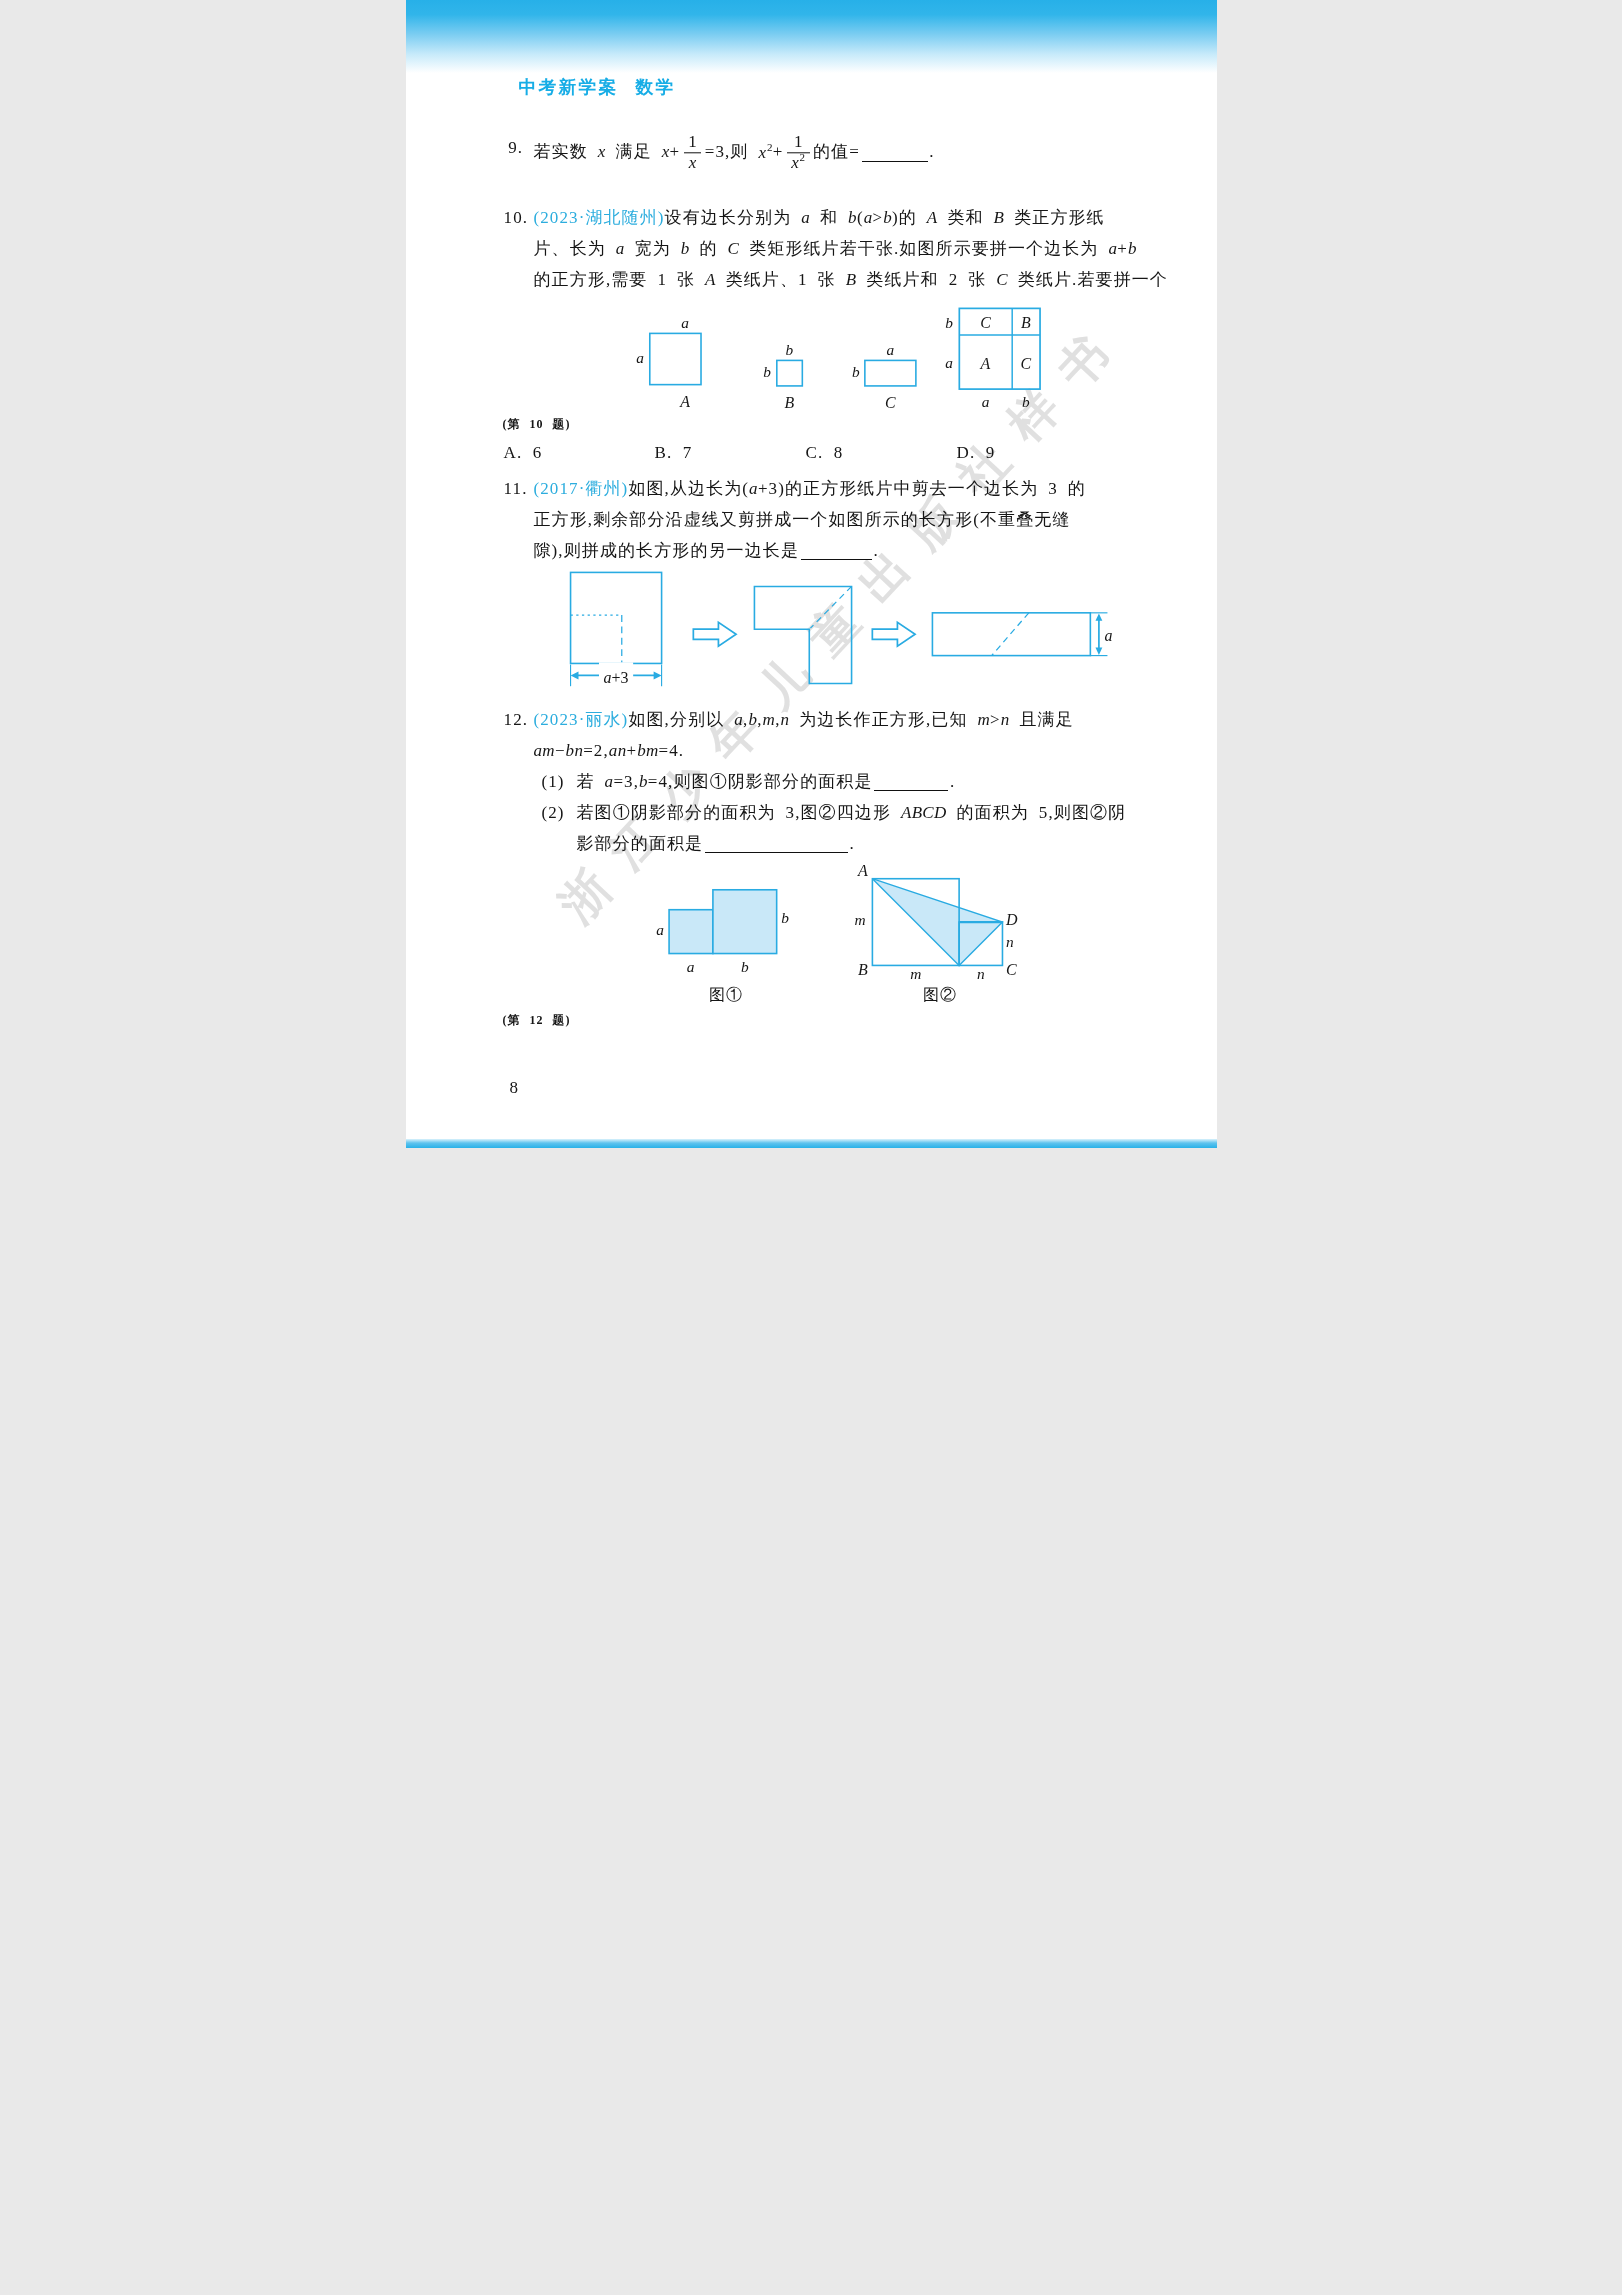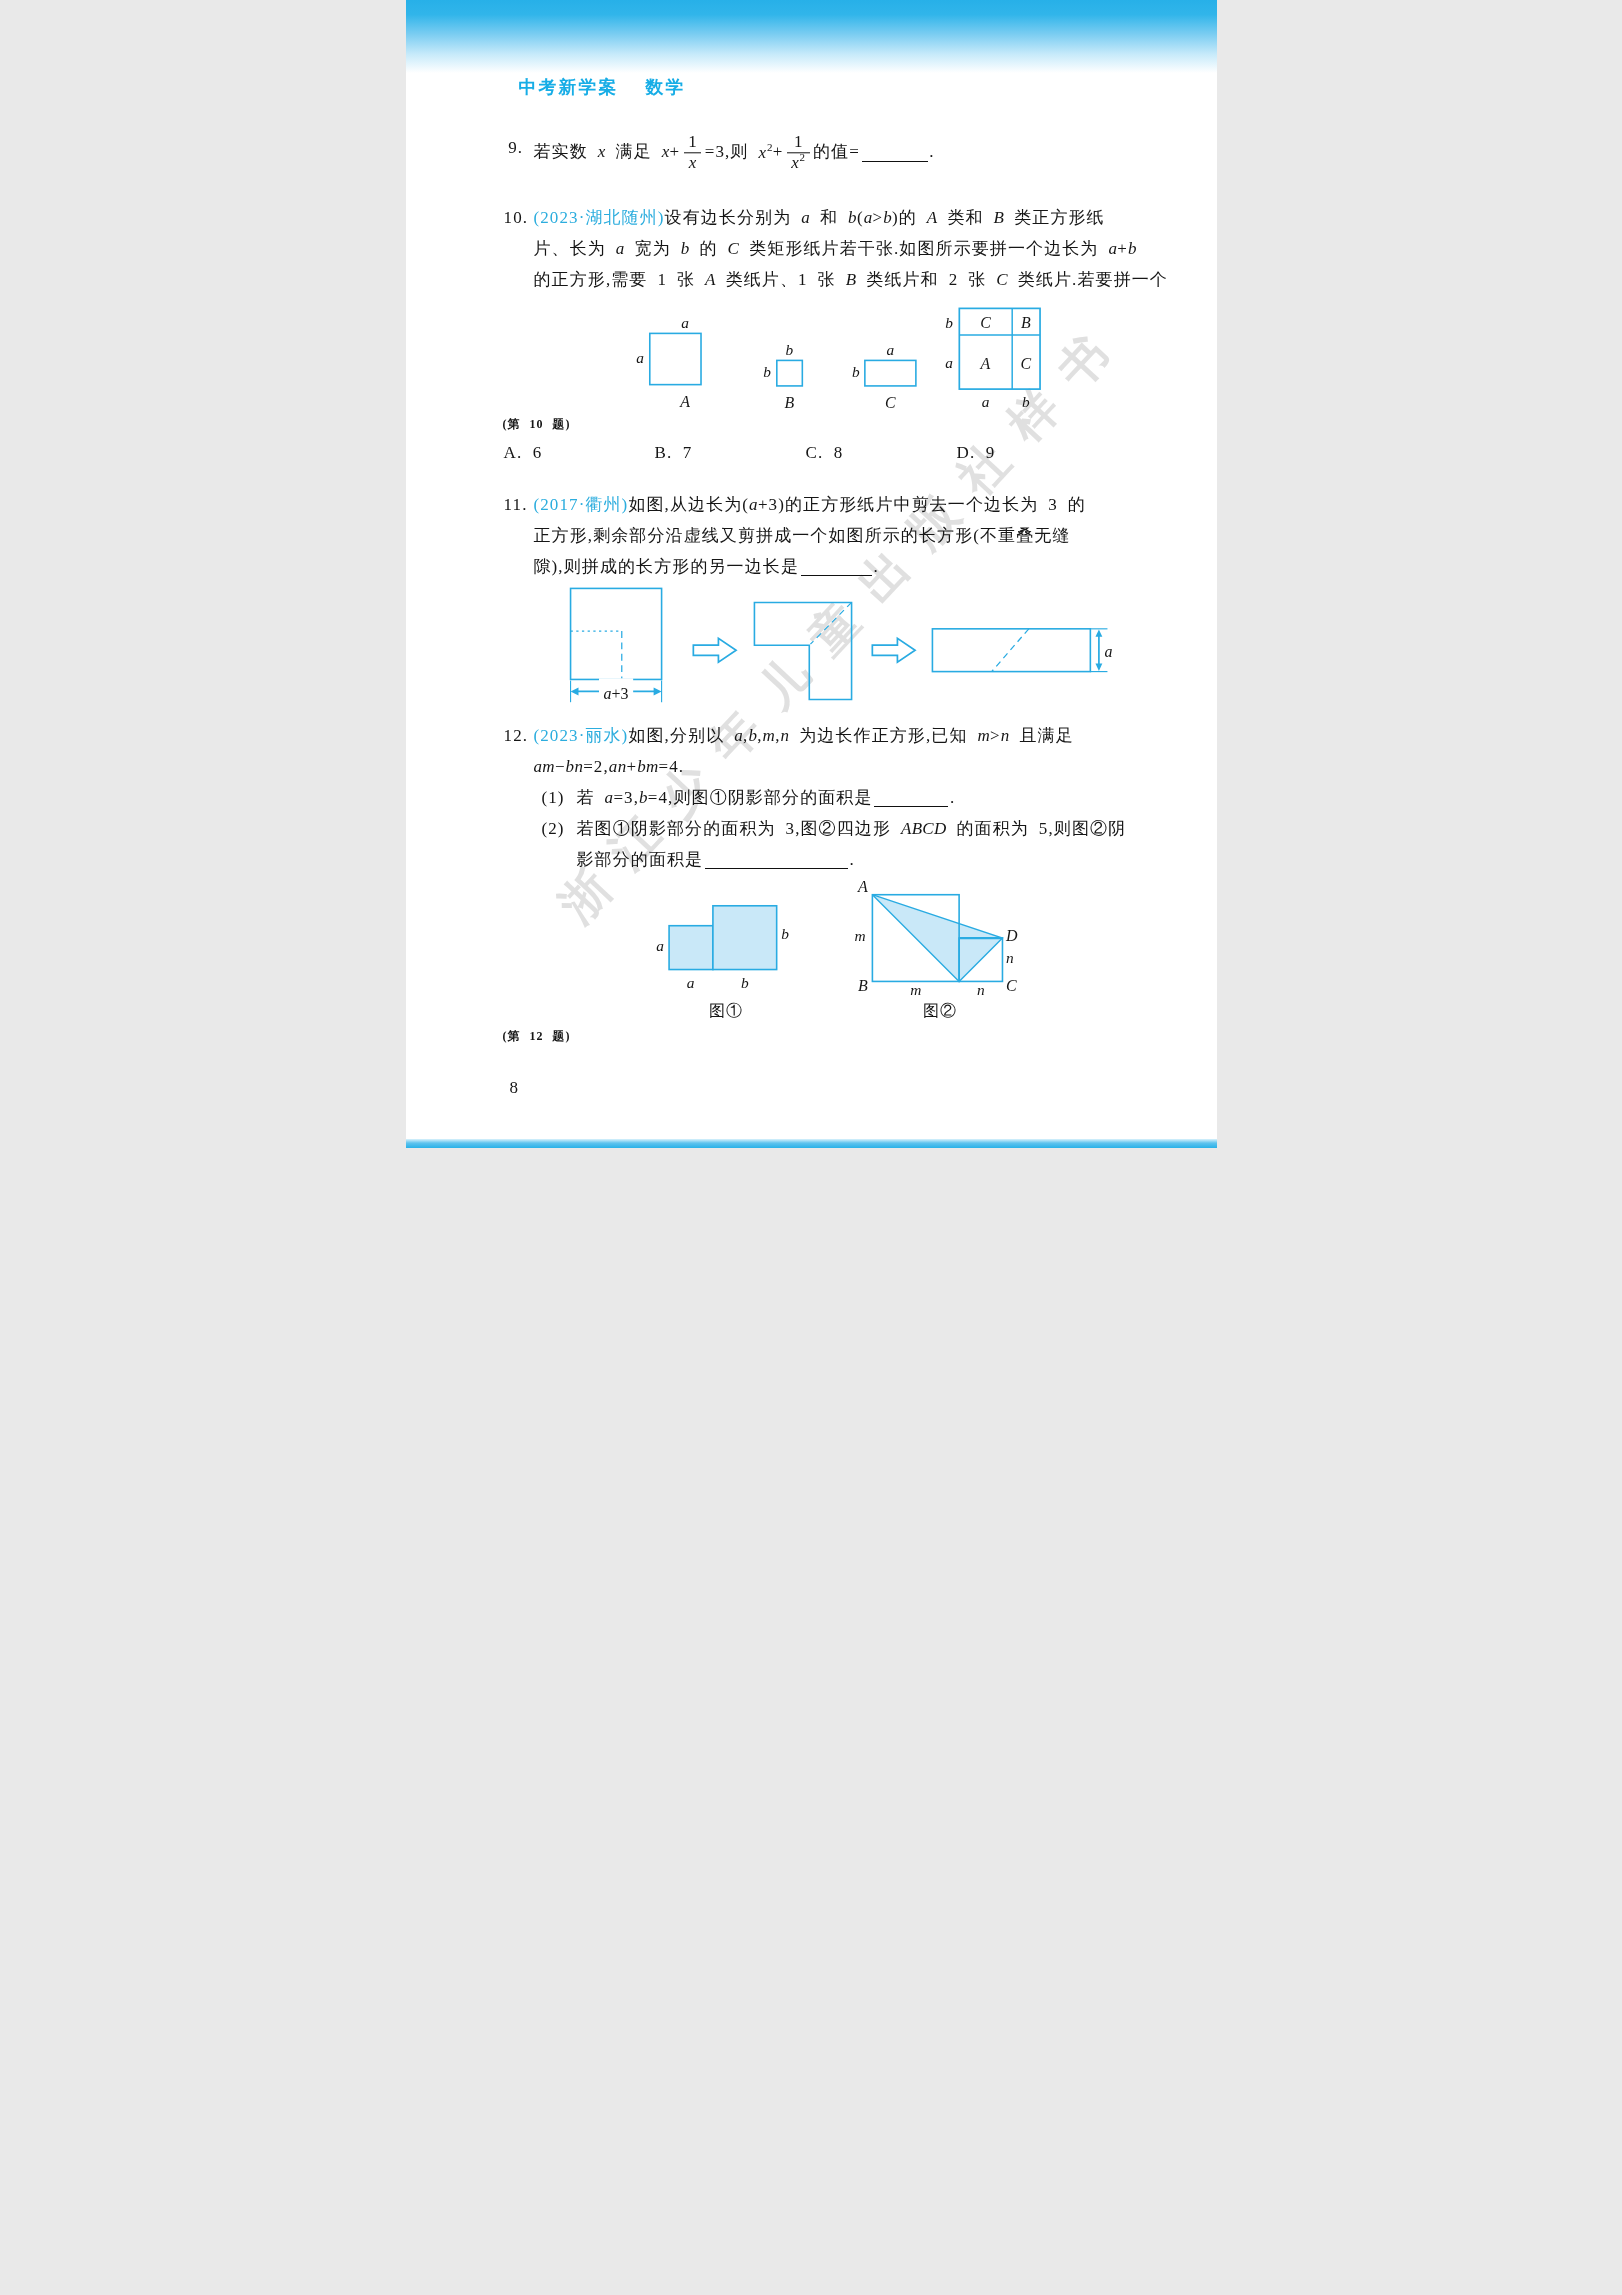--- a/index.html
+++ b/index.html
@@ -7,21 +7,21 @@
         font-family:"Liberation Serif","DejaVu Serif",serif;font-size:17px;color:#161616;
         letter-spacing:1.1px;word-spacing:4.6px;}
   
   .band-top{position:absolute;top:0;left:0;right:0;height:73px;z-index:2;
     background:linear-gradient(180deg,#27b0e8 0%,#31b5ea 20%,#7ecef2 48%,#c6eafa 74%,#ffffff 100%);}
   .band-bottom{position:absolute;bottom:0;left:0;right:0;height:8.6px;z-index:2;
     background:linear-gradient(180deg,#d9f2fc 0%,#5ec3ee 45%,#28b1e8 100%);}
   .hdr{position:absolute;top:75px;left:113px;z-index:3;white-space:nowrap;
     font-family:"Liberation Sans","DejaVu Sans",sans-serif;font-weight:bold;
     color:#17ade6;font-size:17.7px;letter-spacing:2.3px;}
-  .hdr .sub{margin-left:27px;text-align:right;}
+  .hdr .sub{margin-left:17px;text-align:right;}
   
   .wm{position:absolute;left:163px;top:882px;z-index:0;transform:rotate(-47deg);transform-origin:0 50%;
     font-size:48px;letter-spacing:25px;color:#d9d9d9;opacity:.8;font-weight:bold;white-space:nowrap;}
   
   .content{position:relative;z-index:1;padding:131px 40px 0 97px;}
   .pline{position:relative;padding-left:31px;line-height:31px;white-space:nowrap;}
   .pnum{position:absolute;left:1.1px;top:0;}
   .mathline{position:relative;padding-left:31px;display:flex;align-items:center;height:46px;white-space:nowrap;}
   .mathline .pnum{left:5.7px;top:6.8px;}
   .sline{position:relative;padding-left:74px;line-height:31px;white-space:nowrap;}
@@ -112,21 +112,21 @@
       <div class="caption">(第 10 题)</div>
 
       <div class="options">
         <span class="opt"><span class="ol">A.</span><span>6</span></span>
         <span class="opt"><span class="ol">B.</span><span>7</span></span>
         <span class="opt"><span class="ol">C.</span><span>8</span></span>
         <span class="opt"><span class="ol">D.</span><span>9</span></span>
       </div>
     </div>
 
-    <div style="margin-top:21px;">
+    <div style="margin-top:5px;">
       <div class="pline">
         <span class="pnum">11.</span>
         <span><span class="cite">(2017·衢州)</span><span>如图,从边长为(</span><span class="i">a</span><span>+3)的正方形纸片中剪去一个边长为 3 的</span></span>
       </div>
       <div class="pline"><span><span>正方形,剩余部分沿虚线又剪拼成一个如图所示的长方形(不重叠无缝</span></span></div>
       <div class="pline"><span><span>隙),则拼成的长方形的另一边长是</span><span class="blank" style="width: 71px;"></span><span>.</span></span></div>
 
       <div class="figrow11">
         <svg width="117" height="132" viewBox="0 0 205 232" style="font-size:30px">
           <rect x="20" y="6" width="160" height="160" fill="none" stroke="#29abe2" stroke-width="2.8"></rect>

